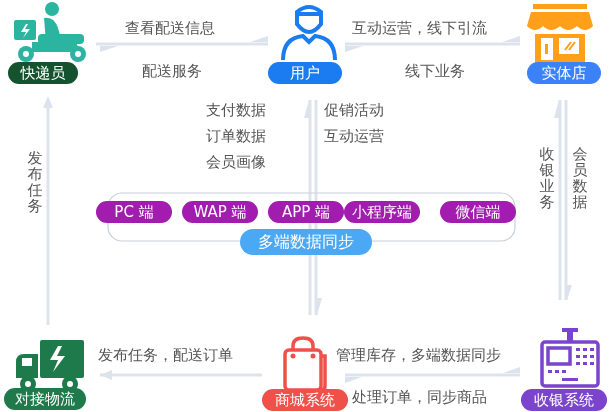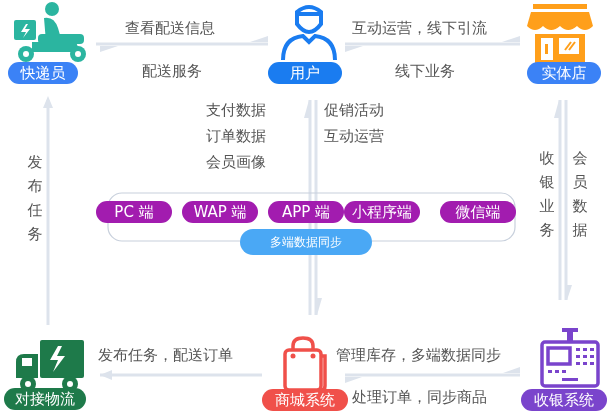--- a/index.html
+++ b/index.html
@@ -1,20 +1,20 @@
 <!DOCTYPE html>
 <html><head>
 <meta charset="utf-8">
 <style>
   html,body{margin:0;padding:0;background:#fff;}
   body{width:610px;height:412px;position:relative;overflow:hidden;font-family:"DejaVu Sans","Liberation Sans",sans-serif;color:#555;}
   .lbl{position:absolute;font-size:15px;color:#555;white-space:nowrap;line-height:18px;}
   .badge{position:absolute;color:#fff;font-size:15px;border-radius:12px;text-align:center;line-height:22px;height:22px;white-space:nowrap;}
   .pill{position:absolute;height:22px;line-height:22px;border-radius:11px;background:#a21caf;color:#fff;font-size:15px;text-align:center;white-space:nowrap;}
-  .vtext{position:absolute;font-size:15px;color:#555;width:18px;line-height:24px;text-align:center;word-break:break-all;}
+  .vtext{position:absolute;font-size:15px;color:#555;width:18px;line-height:16px;text-align:center;word-break:break-all;}
   svg{position:absolute;overflow:visible;}
 </style>
 </head>
 <body>
 
 <svg width="610" height="412" style="left:0;top:0;">
 
   <g stroke="#dde3ec" stroke-width="3" fill="none">
     <line x1="96" y1="44" x2="268" y2="44"></line>
     <line x1="345" y1="44" x2="520" y2="44"></line>
@@ -50,21 +50,21 @@
     <rect x="2" y="18" width="22" height="20" rx="2"></rect>
     <path d="M32 16 q10 -2 14 10 l4 14 l14 0 l4 10 l-48 0 l0 -10 l14 0 z"></path>
     <rect x="26" y="32" width="46" height="10" rx="4"></rect>
     <circle cx="14" cy="52" r="8"></circle>
     <circle cx="66" cy="52" r="8"></circle>
   </g>
   <path d="M14 22 l-5 8 h5 l-3 6 l7 -9 h-5 l3 -5 z" fill="#fff"></path>
   <circle cx="14" cy="52" r="3" fill="#fff"></circle>
   <circle cx="66" cy="52" r="3" fill="#fff"></circle>
 </svg>
-<div class="badge" style="left:8px;top:62px;width:70px;background:#3b82f6;">快递员</div>
+<div class="badge" style="left:8px;top:62px;width:70px;background:#14532d;">快递员</div>
 
 <svg width="60" height="62" style="left:279px;top:2px;" viewBox="0 0 60 62">
   <g fill="none" stroke="#1a7cf0" stroke-width="4">
     <path d="M18 10 q12 -10 24 0 v12 q-12 16 -24 0 z"></path>
     <path d="M4 58 q0 -22 20 -24 l6 6 l6 -6 q20 2 20 24"></path>
   </g>
   <line x1="18" y1="12" x2="42" y2="12" stroke="#1a7cf0" stroke-width="4"></line>
 </svg>
 <div class="badge" style="left:268px;top:62px;width:74px;background:#1a7cf0;">用户</div>
 
@@ -81,40 +81,40 @@
   </g>
   <rect x="18" y="40" width="3" height="10" fill="#ff9f1a"></rect>
   <line x1="38" y1="46" x2="44" y2="38" stroke="#ff9f1a" stroke-width="2"></line>
   <line x1="42" y1="46" x2="48" y2="38" stroke="#ff9f1a" stroke-width="2"></line>
 </svg>
 <div class="badge" style="left:527px;top:62px;width:74px;background:#3b82f6;">实体店</div>
 
 <div class="lbl" style="left:125px;top:19px;">查看配送信息</div>
 <div class="lbl" style="left:142px;top:62px;">配送服务</div>
 <div class="lbl" style="left:352px;top:19px;">互动运营，线下引流</div>
-<div class="lbl" style="left:395px;top:62px;">线下业务</div>
+<div class="lbl" style="left:405px;top:62px;">线下业务</div>
 
 <div class="lbl" style="left:206px;top:101px;">支付数据</div>
 <div class="lbl" style="left:206px;top:127px;">订单数据</div>
 <div class="lbl" style="left:206px;top:153px;">会员画像</div>
 <div class="lbl" style="left:324px;top:101px;">促销活动</div>
 <div class="lbl" style="left:324px;top:127px;">互动运营</div>
 
 <div class="vtext" style="left:26px;top:150px;">发布任务</div>
 
 <div class="vtext" style="left:538px;top:146px;">收银业务</div>
 <div class="vtext" style="left:571px;top:146px;">会员数据</div>
 <div class="vtext" style="left:591px;top:146px;margin-left:20px;">线下订单</div>
 
 <div class="pill" style="left:96px;top:201px;width:76px;">PC 端</div>
 <div class="pill" style="left:182px;top:201px;width:76px;">WAP 端</div>
 <div class="pill" style="left:268px;top:201px;width:76px;">APP 端</div>
 <div class="pill" style="left:344px;top:201px;width:76px;">小程序端</div>
 <div class="pill" style="left:440px;top:201px;width:76px;">微信端</div>
-<div class="badge" style="left:240px;top:229px;width:132px;height:26px;line-height:26px;border-radius:13px;background:#4aa8f5;font-size:12px;">多端数据同步</div>
+<div class="badge" style="left:240px;top:229px;width:132px;height:26px;line-height:26px;border-radius:13px;background:#4aa8f5;font-size:16px;">多端数据同步</div>
 
 <svg width="72" height="56" style="left:14px;top:340px;" viewBox="0 0 72 56">
   <g fill="#1e7a4a">
     <rect x="26" y="0" width="44" height="38" rx="2"></rect>
     <path d="M2 22 q0 -8 8 -8 h14 v24 h-22 z"></path>
     <circle cx="14" cy="44" r="8"></circle>
     <circle cx="56" cy="44" r="8"></circle>
   </g>
   <path d="M44 6 l-8 14 h8 l-5 12 l12 -16 h-8 l5 -10 z" fill="#fff"></path>
   <rect x="8" y="18" width="10" height="8" fill="#fff"></rect>

